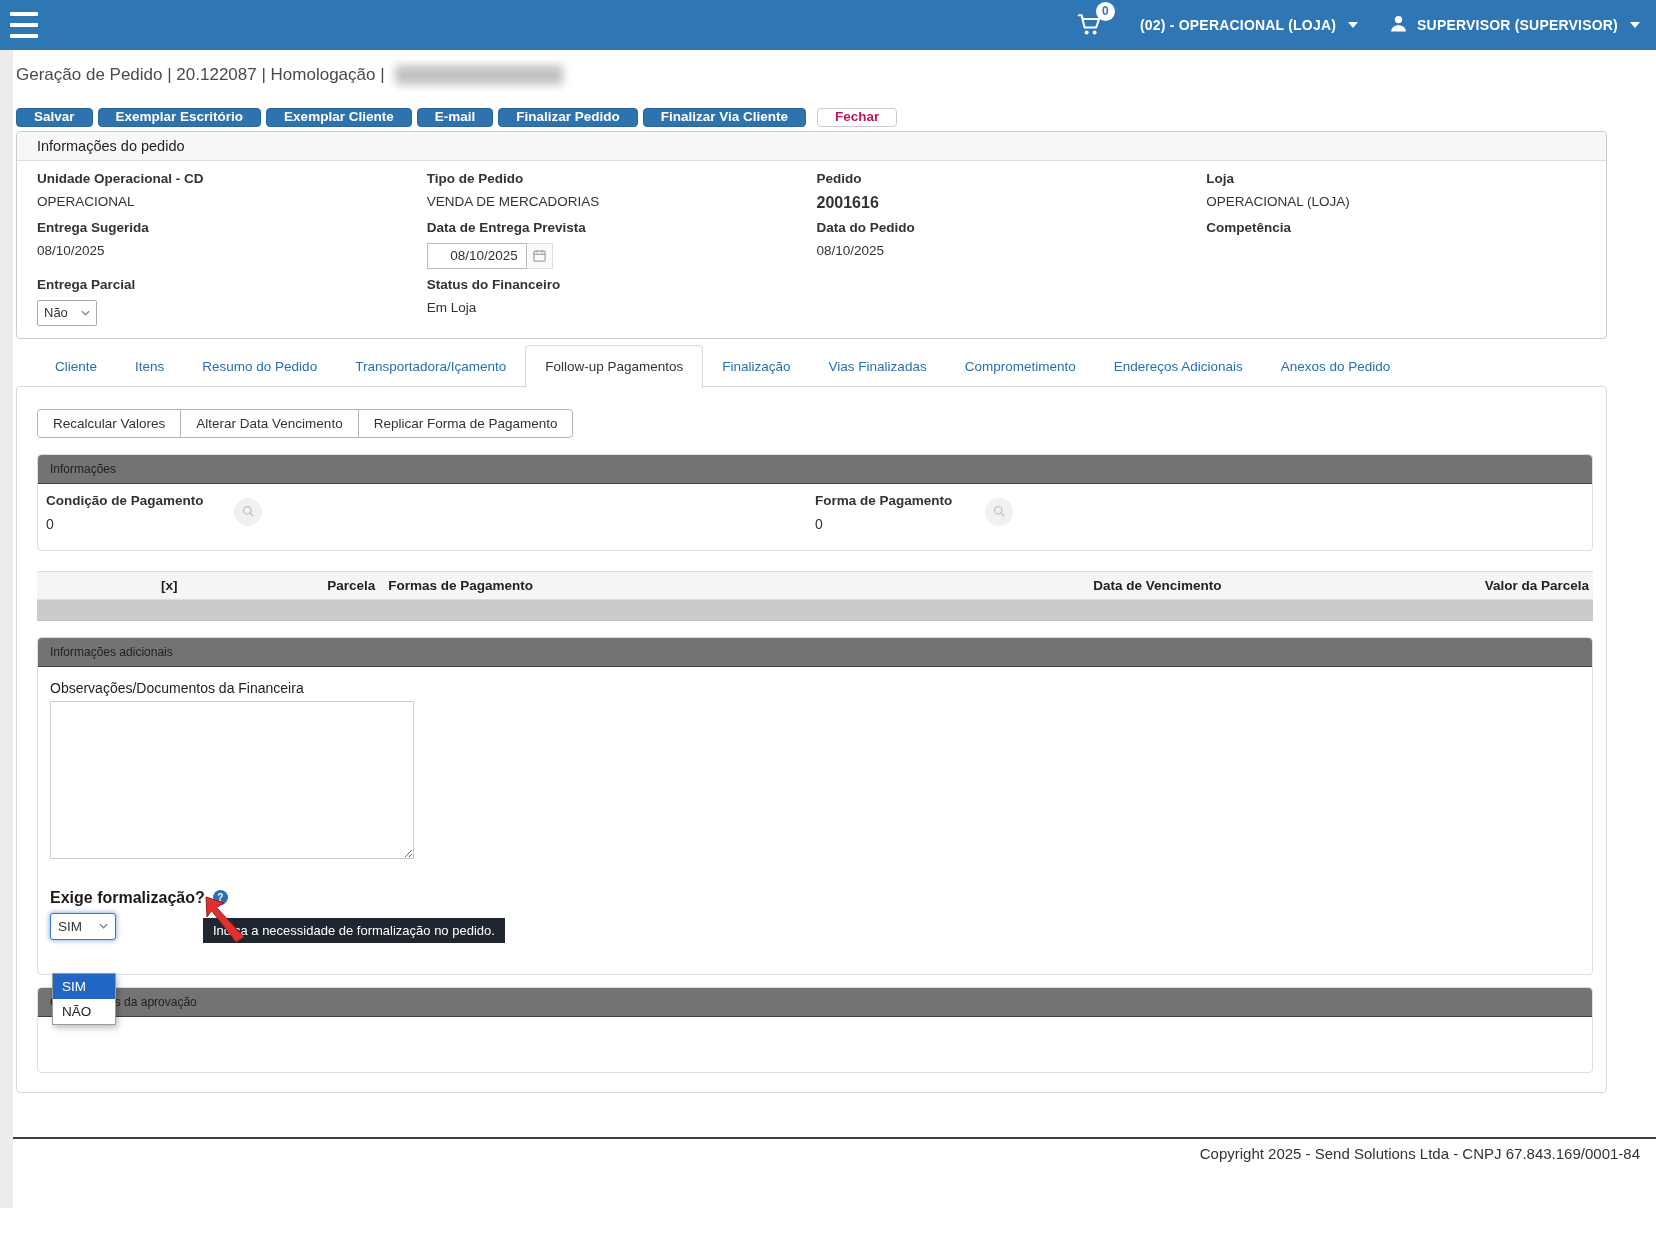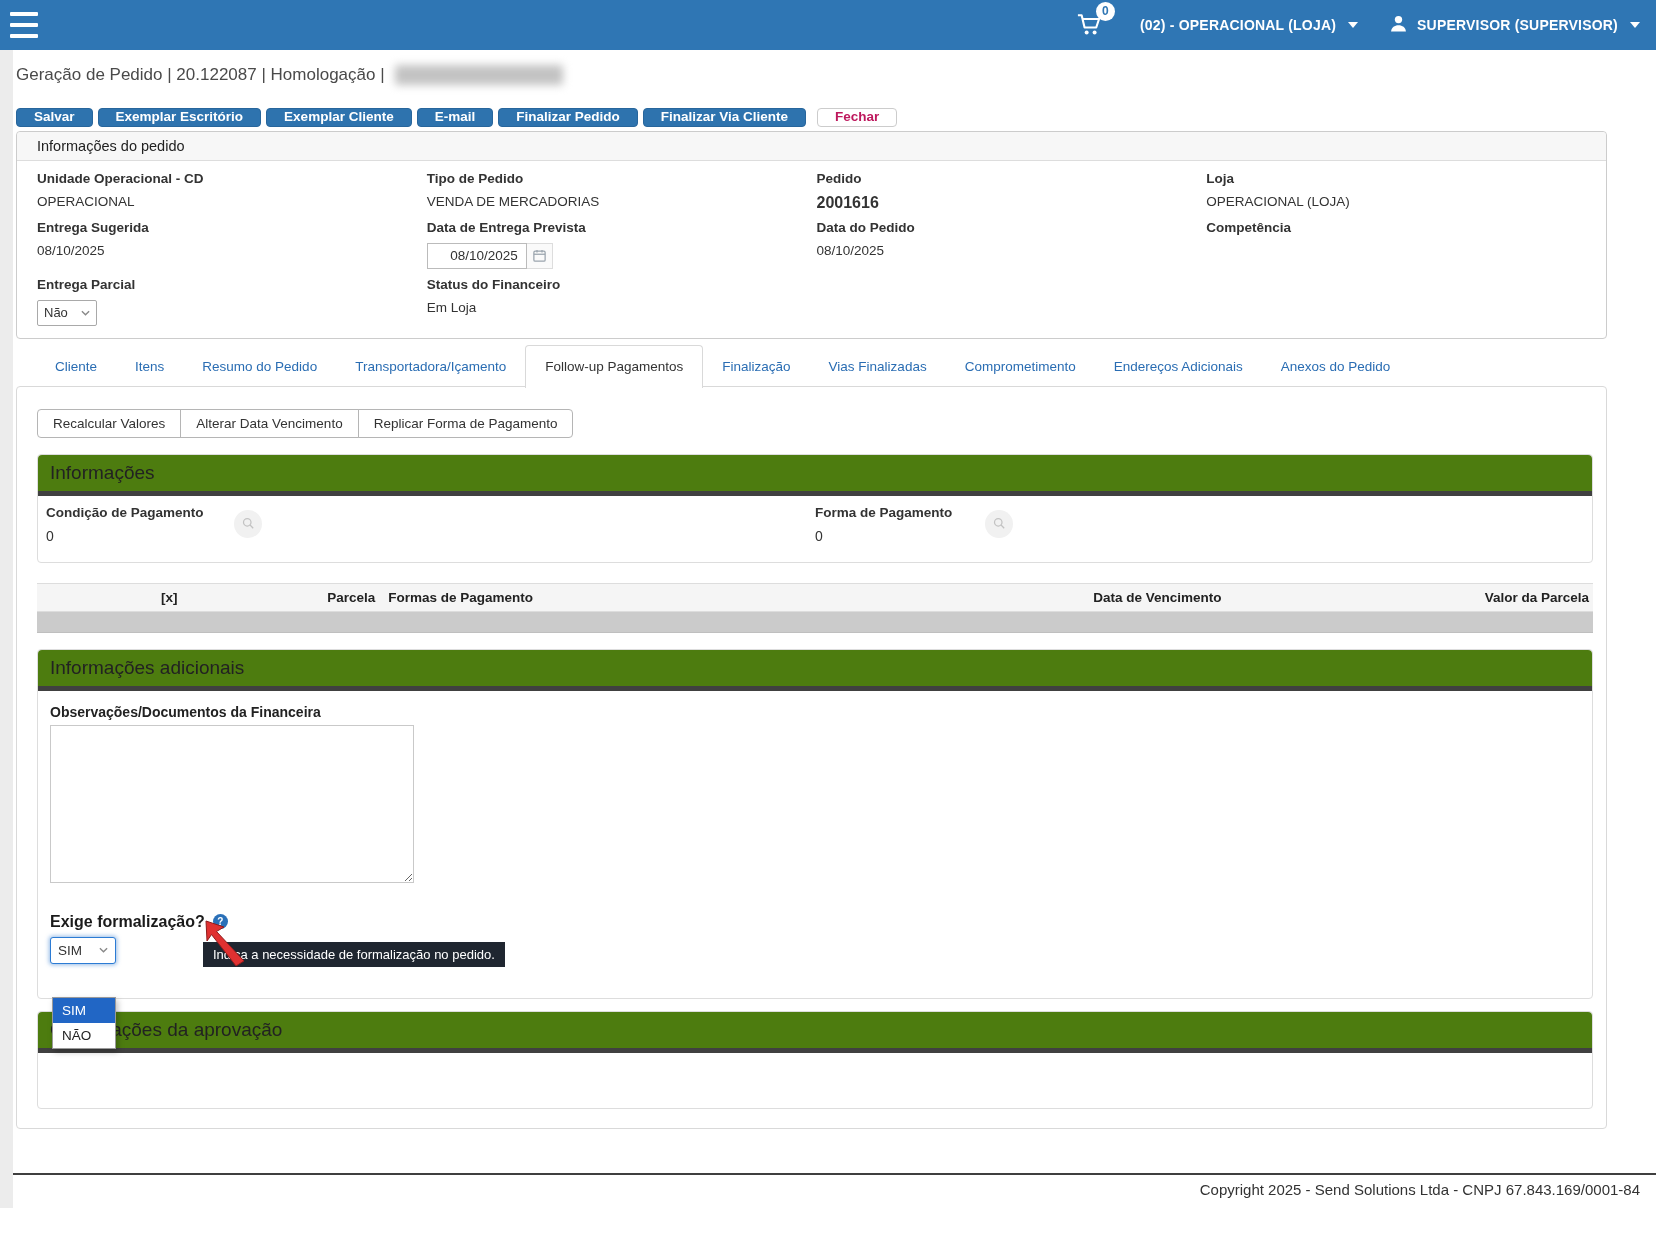--- a/index.html
+++ b/index.html
@@ -49,21 +49,21 @@
   .tab.active{background:#fff;border:1px solid #d9d9d9;border-bottom:none;border-radius:4px 4px 0 0;color:#333;padding:13px 19px 14px;margin-bottom:-1px;}
 
   .tab-panel{border:1px solid #d9d9d9;border-radius:4px;background:#fff;padding:22px 13px 19px 20px;position:relative;margin-top:-1px;}
 
   .action-group{display:inline-flex;}
   .action-btn{background:#fff;border:1px solid #b5b5b5;padding:6px 15px;font-size:13.5px;color:#333;font-family:inherit;margin-left:-1px;cursor:pointer;}
   .action-btn:first-child{border-radius:4px 0 0 4px;margin-left:0;}
   .action-btn:last-child{border-radius:0 4px 4px 0;}
 
   .section{border:1px solid #ddd;border-radius:4px;margin-top:16px;background:#fff;}
-  .section-bar{background:#4d7c0f;border-bottom:5px solid #404040;padding:7px 12px;font-size:19px;color:#222;border-radius:4px 4px 0 0;}
+  .section-bar{background:#737373;border-bottom:1px solid #404040;padding:7px 12px;font-size:12px;color:#222;border-radius:4px 4px 0 0;}
 
   
   .pay-body{display:flex;padding:9px 8px 18px 8px;}
   .pay-field{width:50%;position:relative;}
   .pay-field .flabel{margin-bottom:0;}
   .pay-value{font-size:14px;margin-top:8px;}
   .search-circle{position:absolute;top:5px;width:28px;height:28px;border-radius:50%;background:#f1f1f1;display:flex;align-items:center;justify-content:center;cursor:pointer;}
   .sc-1{left:188px;} .sc-2{left:170px;}
 
   
@@ -71,21 +71,21 @@
   table.parcelas thead tr{background:#f5f5f5;}
   table.parcelas th{font-weight:bold;padding:6px 4px;border-top:1px solid #ddd;border-bottom:1px solid #ddd;color:#222;}
   .th-c{text-align:center;} .th-r{text-align:right;} .th-l{text-align:left;}
   .empty-row td{height:18px;background:#cbcbcb;border-bottom:1px solid #bfbfbf;}
   .total-row{display:flex;justify-content:flex-end;margin-top:10px;padding-right:80px;gap:22px;}
   .total-label{font-weight:bold;font-size:14px;width:40px;line-height:1.45;color:#222;}
   .total-value{color:#908f85;font-size:15px;padding-top:1px;}
 
   
   .add-body{padding:13px 12px 34px;}
-  .obs-label{font-weight:bold;font-size:14px;color:#222;}
+  .obs-label{font-weight:normal;font-size:14px;color:#222;}
   textarea.obs{width:364px;height:158px;border:1px solid #c9c9c9;margin-top:5px;font-family:inherit;font-size:13px;padding:4px;box-sizing:border-box;}
   .formalizacao-block{position:relative;margin-top:26px;width:480px;}
   .form-label-row{display:flex;align-items:center;gap:8px;}
   .form-label{font-weight:bold;font-size:16px;color:#1a1a1a;}
   .help-icon{width:15px;height:15px;border-radius:50%;background:#2a70b8;color:#fff;font-size:10px;font-weight:bold;display:flex;align-items:center;justify-content:center;cursor:pointer;}
   .sim-select{margin-top:6px;width:66px;height:27px;border:1px solid #2b7bd4;box-shadow:0 0 4px 1px rgba(60,130,210,.55);border-radius:3px;display:flex;align-items:center;justify-content:space-between;padding:0 7px;font-size:13.5px;background:#fff;box-sizing:border-box;cursor:pointer;}
   .dropdown{position:absolute;left:2px;top:84px;width:62px;border:1px solid #9a9a9a;background:#fff;box-shadow:2px 3px 6px rgba(0,0,0,.25);z-index:20;}
   .dd-option{padding:5px 9px;font-size:13.5px;color:#222;cursor:pointer;}
   .dd-option.selected{background:#2166c5;color:#fff;}
   .tooltip-box{position:absolute;left:153px;top:29px;background:#1f2630;color:#fff;font-size:13px;padding:5px 10px;white-space:nowrap;z-index:15;}

